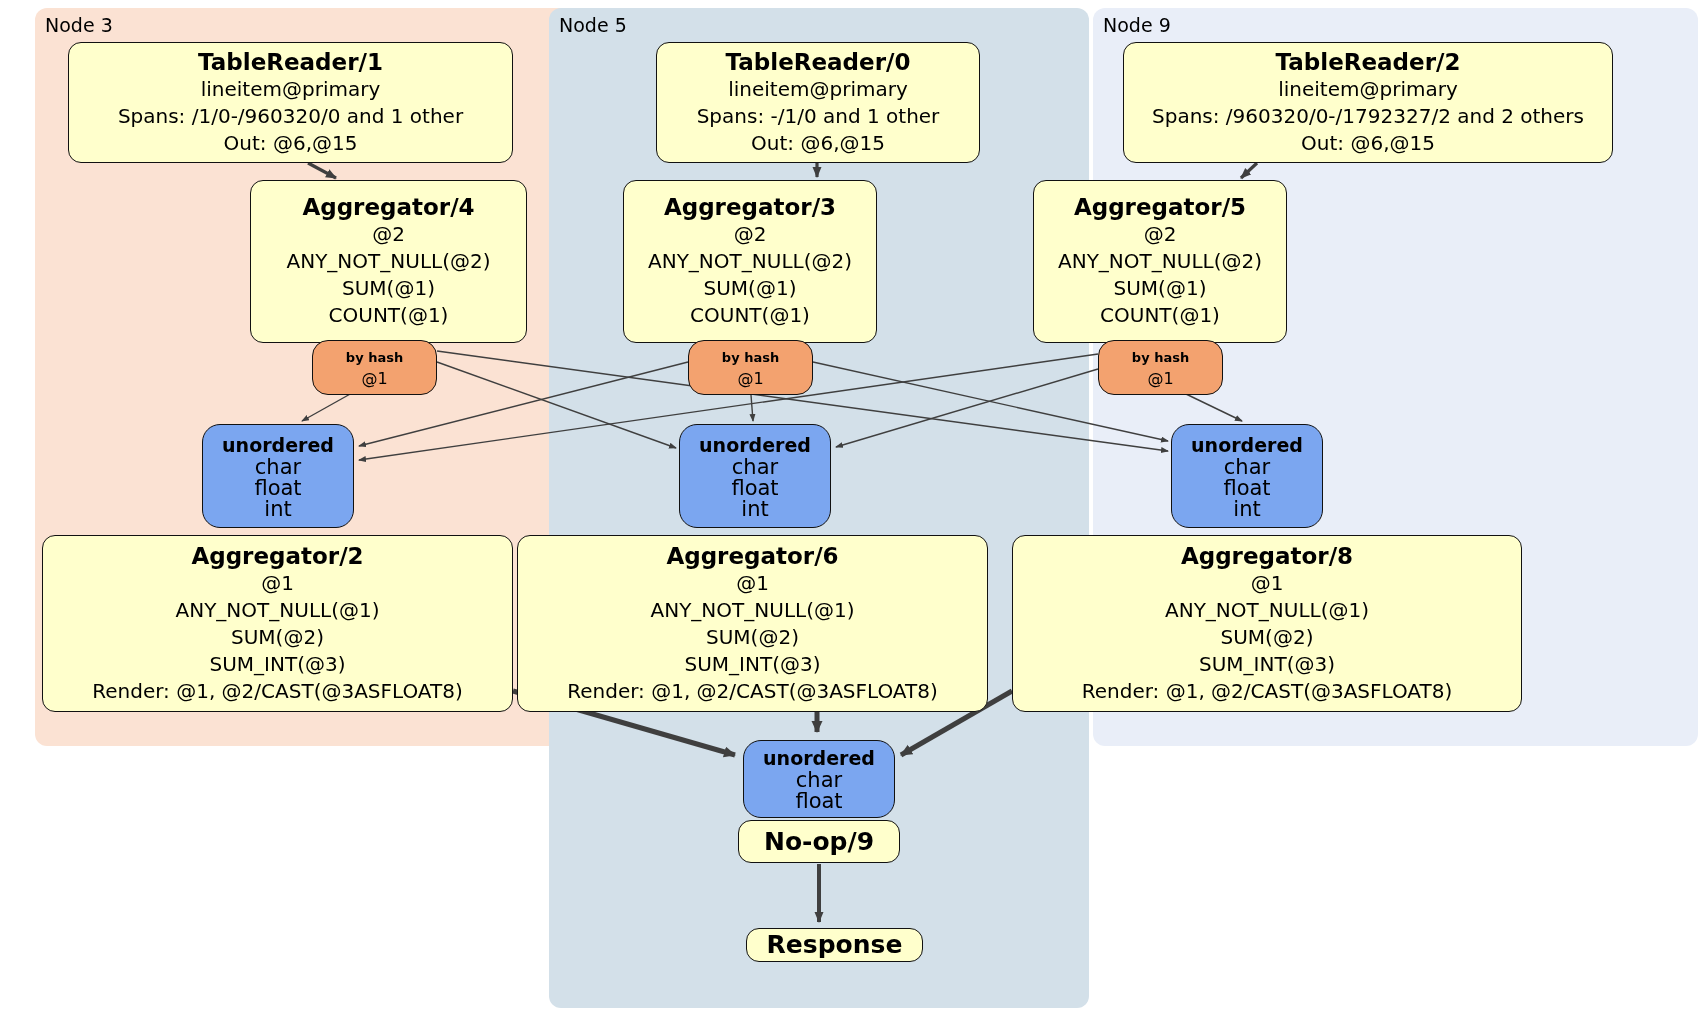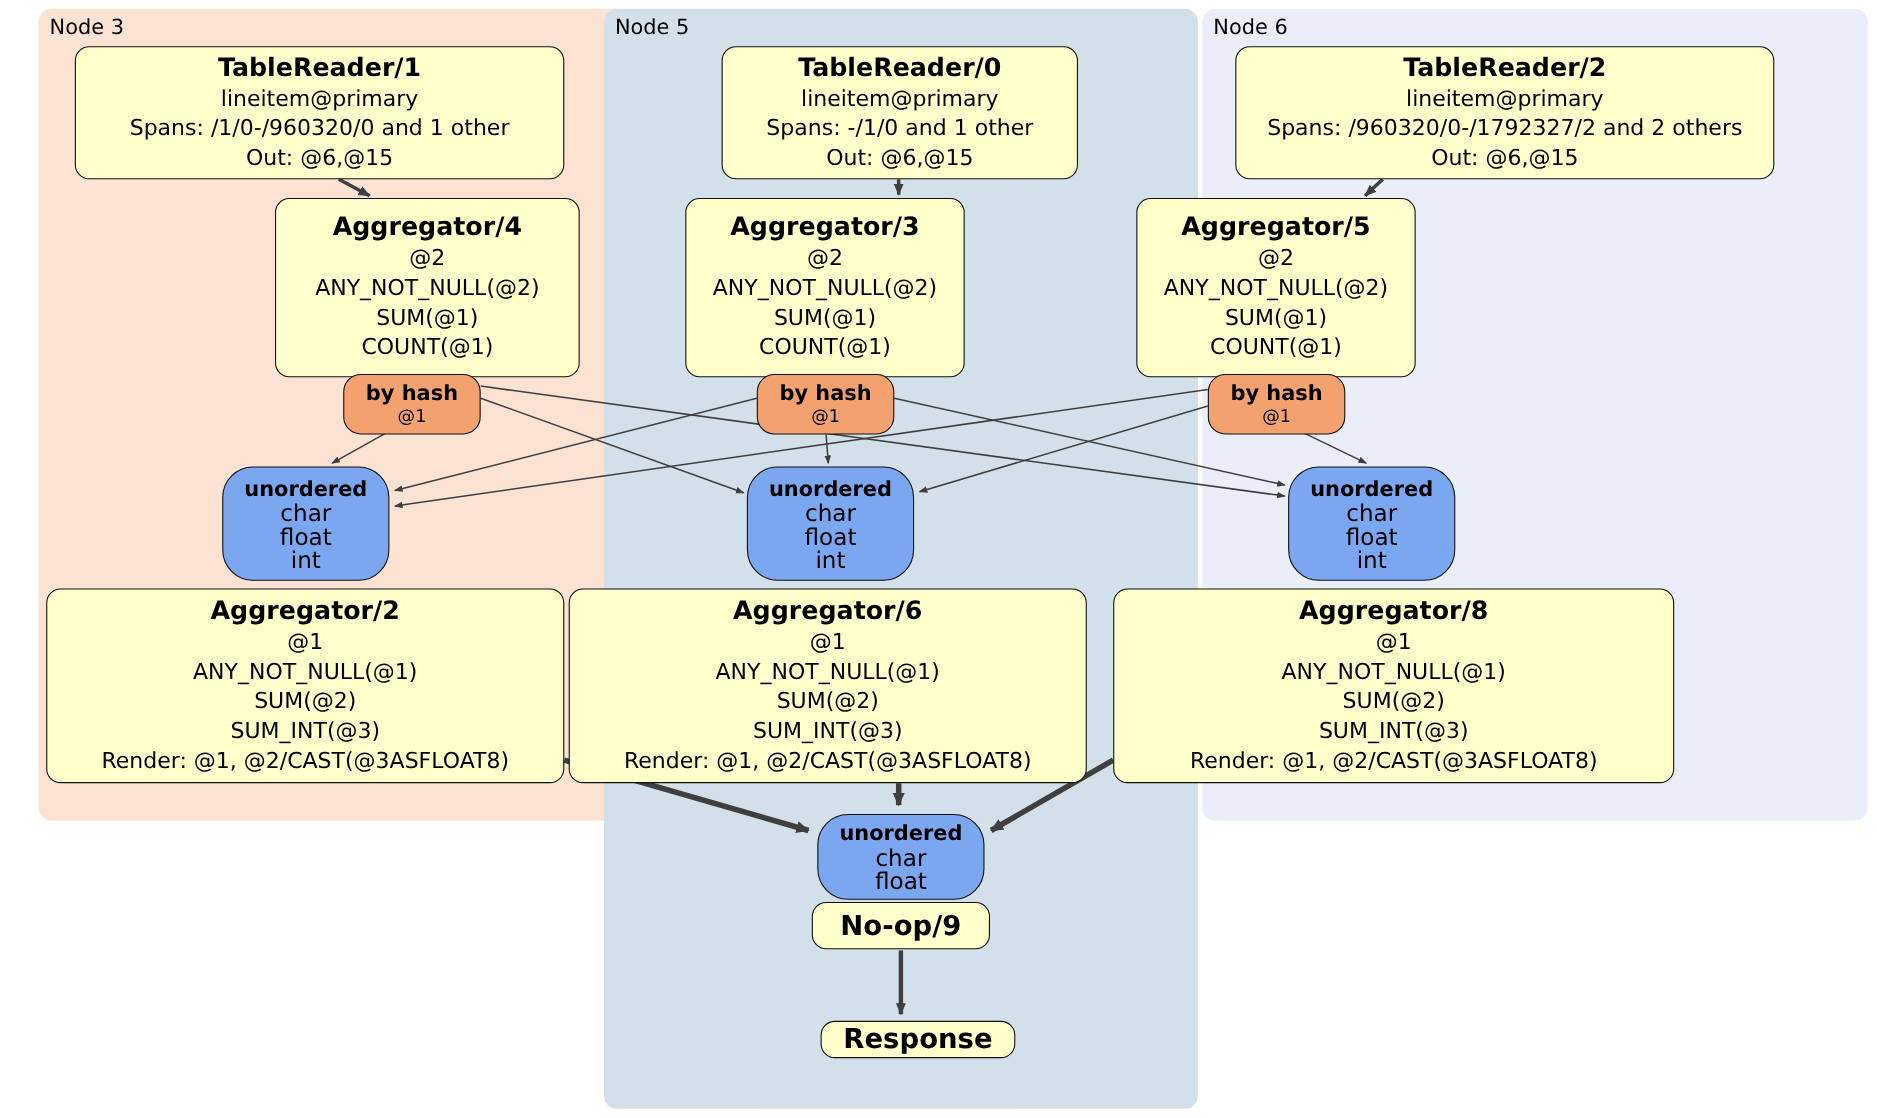--- a/index.html
+++ b/index.html
@@ -24,42 +24,42 @@
   .box{
     position:absolute;box-sizing:border-box;z-index:3;
     background:var(--processor-bg);border:1.6px solid var(--box-border);border-radius:13px;
     display:flex;flex-direction:column;justify-content:center;
     text-align:center;padding:2px 4px;
   }
   .box .title{font-weight:bold;font-size:23px;line-height:27px;white-space:nowrap;}
   .box .line{font-size:20px;line-height:27px;white-space:nowrap;}
 
   .router{background:var(--router-bg);border-radius:16px;z-index:4;}
-  .router .title{font-size:19px;line-height:22px;}
+  .router .title{font-size:13px;line-height:22px;}
   .router .line{font-size:16px;line-height:19px;}
 
-  .sync{background:var(--sync-bg);border-radius:28px;}
+  .sync{background:var(--sync-bg);border-radius:18px;}
   .sync .title{font-size:19px;line-height:24px;}
   .sync .line{font-size:21px;line-height:21px;}
 
   .final .title{font-size:25px;line-height:28px;}
 </style>
 </head>
 <body>
 
 <div id="canvas">
 
   <div class="region" id="region-node3">
     <div class="rlabel">Node 3</div>
   </div>
   <div class="region" id="region-node1">
     <div class="rlabel">Node 5</div>
   </div>
   <div class="region" id="region-node2">
-    <div class="rlabel">Node 6</div>
+    <div class="rlabel">Node 9</div>
   </div>
 
   <svg class="edges" width="1706" height="1016">
     <defs>
       <marker id="ah-s" markerUnits="userSpaceOnUse" markerWidth="9" markerHeight="8" refX="7" refY="3" orient="auto">
         <path class="ah" d="M0,0 L8,3 L0,6 z"></path>
       </marker>
       <marker id="ah-m" markerUnits="userSpaceOnUse" markerWidth="13" markerHeight="11" refX="10" refY="4.5" orient="auto">
         <path class="ah" d="M0,0 L11,4.5 L0,9 z"></path>
       </marker>

